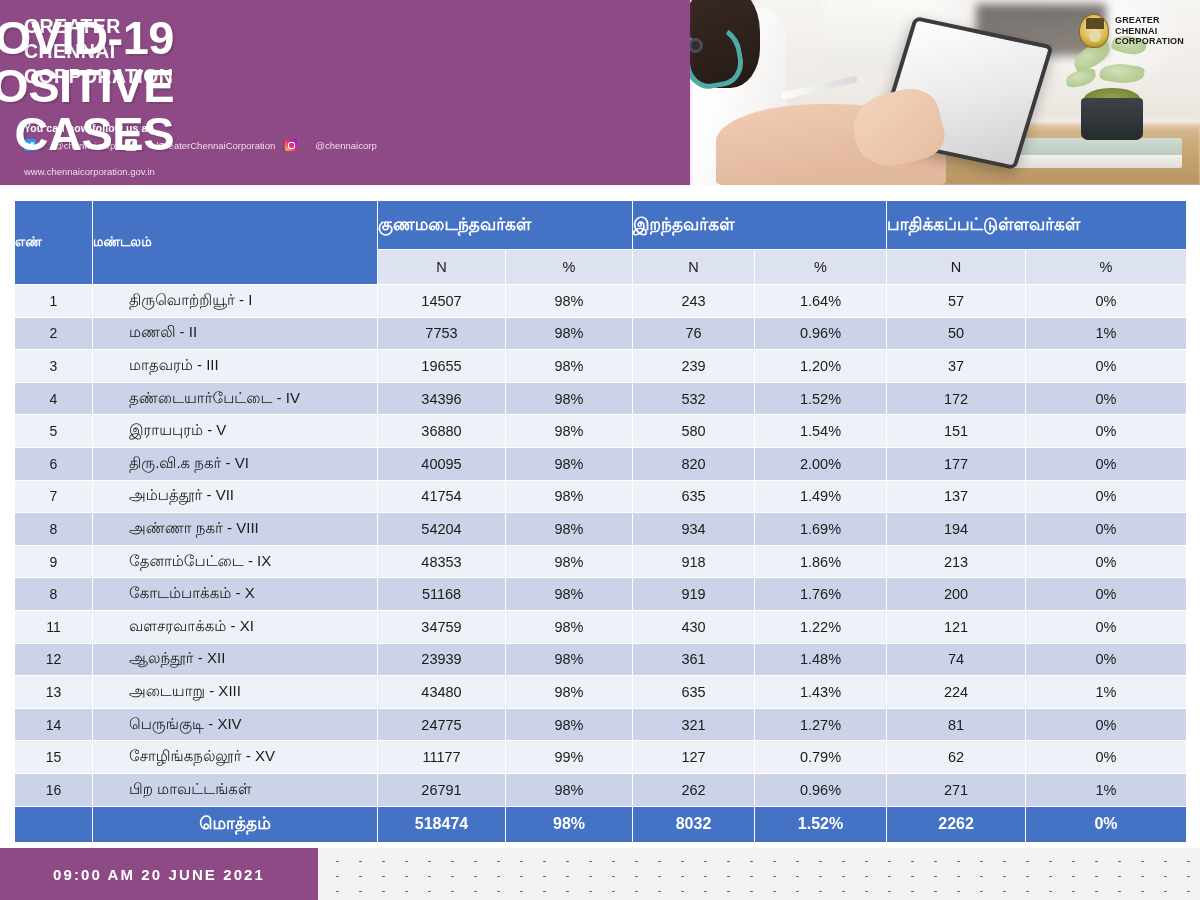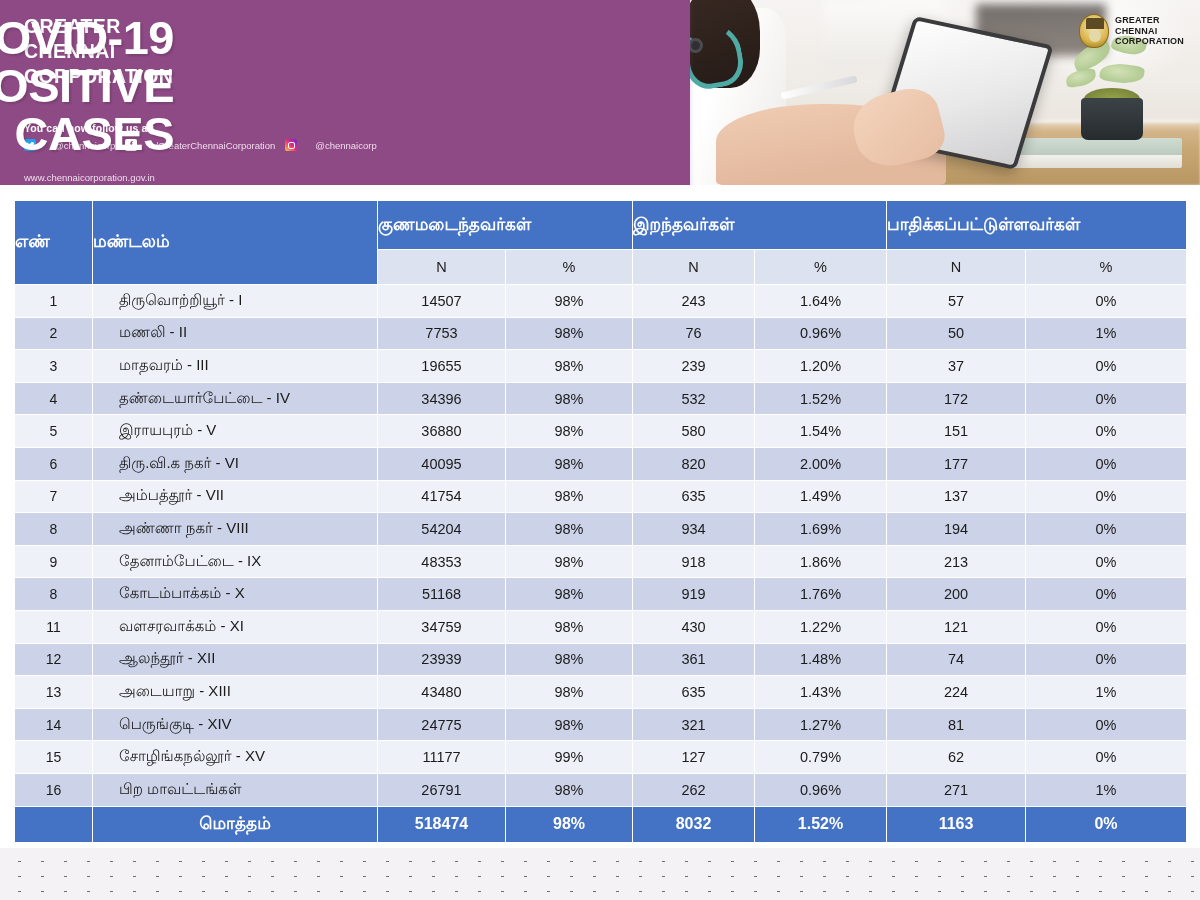--- a/index.html
+++ b/index.html
@@ -171,21 +171,21 @@
   .ico-twitter { background: #1da1f2; }
   .ico-facebook { background: #ffffff; color: #8d4a84; font-family: "Liberation Serif", serif; font-size: 10px; }
   .ico-instagram {
     background: linear-gradient(45deg, #f9ce34, #ee2a7b, #6228d7);
   }
   .ico-instagram span {
     display:block; width:7px; height:7px; border:1.3px solid #fff; border-radius:2px;
   }
   .social-text { color: #f0dcee; font-size: 9.5px; }
   .website {
-    color: #f0dcee; font-size: 9.5px; margin-top: 21px; display: block;
+    color: #f0dcee; font-size: 9.5px; margin-top: 15px; display: block;
   }
 
   .title-block {
     position: absolute; right: 516px; top: 14px;
     text-align: right;
     color: #ffffff;
     font-size: 47px;
     font-weight: bold;
     line-height: 1.02;
     letter-spacing: -0.5px;
@@ -234,21 +234,21 @@
   }
   .grp-head {
     background: #4472c4;
     color: #ffffff;
     font-weight: bold;
     font-size: 17px;
     height: 49px;
     text-align: left;
     vertical-align: middle;
   }
-  .grp-head.tall { height: 84px; font-size: 17px; }
+  .grp-head.tall { height: 84px; font-size: 13px; }
   .sub-head {
     background: #dde2f0;
     color: #202020;
     font-weight: normal;
     font-size: 14.5px;
     height: 35px;
     text-align: center;
     vertical-align: middle;
   }
   tbody tr { height: 32.6px; }
@@ -256,21 +256,21 @@
   tbody tr.even td { background: #ccd3e8; }
   tbody td {
     color: #1b1b1b;
     text-align: center;
     vertical-align: middle;
     font-size: 14.5px;
   }
   tbody td.sno { font-size: 14px; }
   tbody td.zone {
     text-align: left;
-    padding-left: 26px;
+    padding-left: 36px;
     font-size: 15px;
   }
   tr.total-row td {
     background: #4472c4 !important;
     color: #ffffff;
     font-weight: bold;
     font-size: 16px;
     height: 36px;
   }
   tr.total-row td.zone {
@@ -607,24 +607,25 @@
             <td>271</td>
             <td>1%</td>
           </tr>
           <tr class="total-row">
             <td></td>
             <td class="zone">மொத்தம்</td>
             <td>518474</td>
             <td>98%</td>
             <td>8032</td>
             <td>1.52%</td>
-            <td>1163</td>
+            <td>2262</td>
             <td>0%</td>
           </tr>
         </tbody>
     </table>
   </div>
 
   <div class="footer">
+    <div class="footer-time">09:00 AM 20 JUNE 2021</div>
     <div class="footer-dots"></div>
   </div>
 
 </div>
 
 </body></html>

